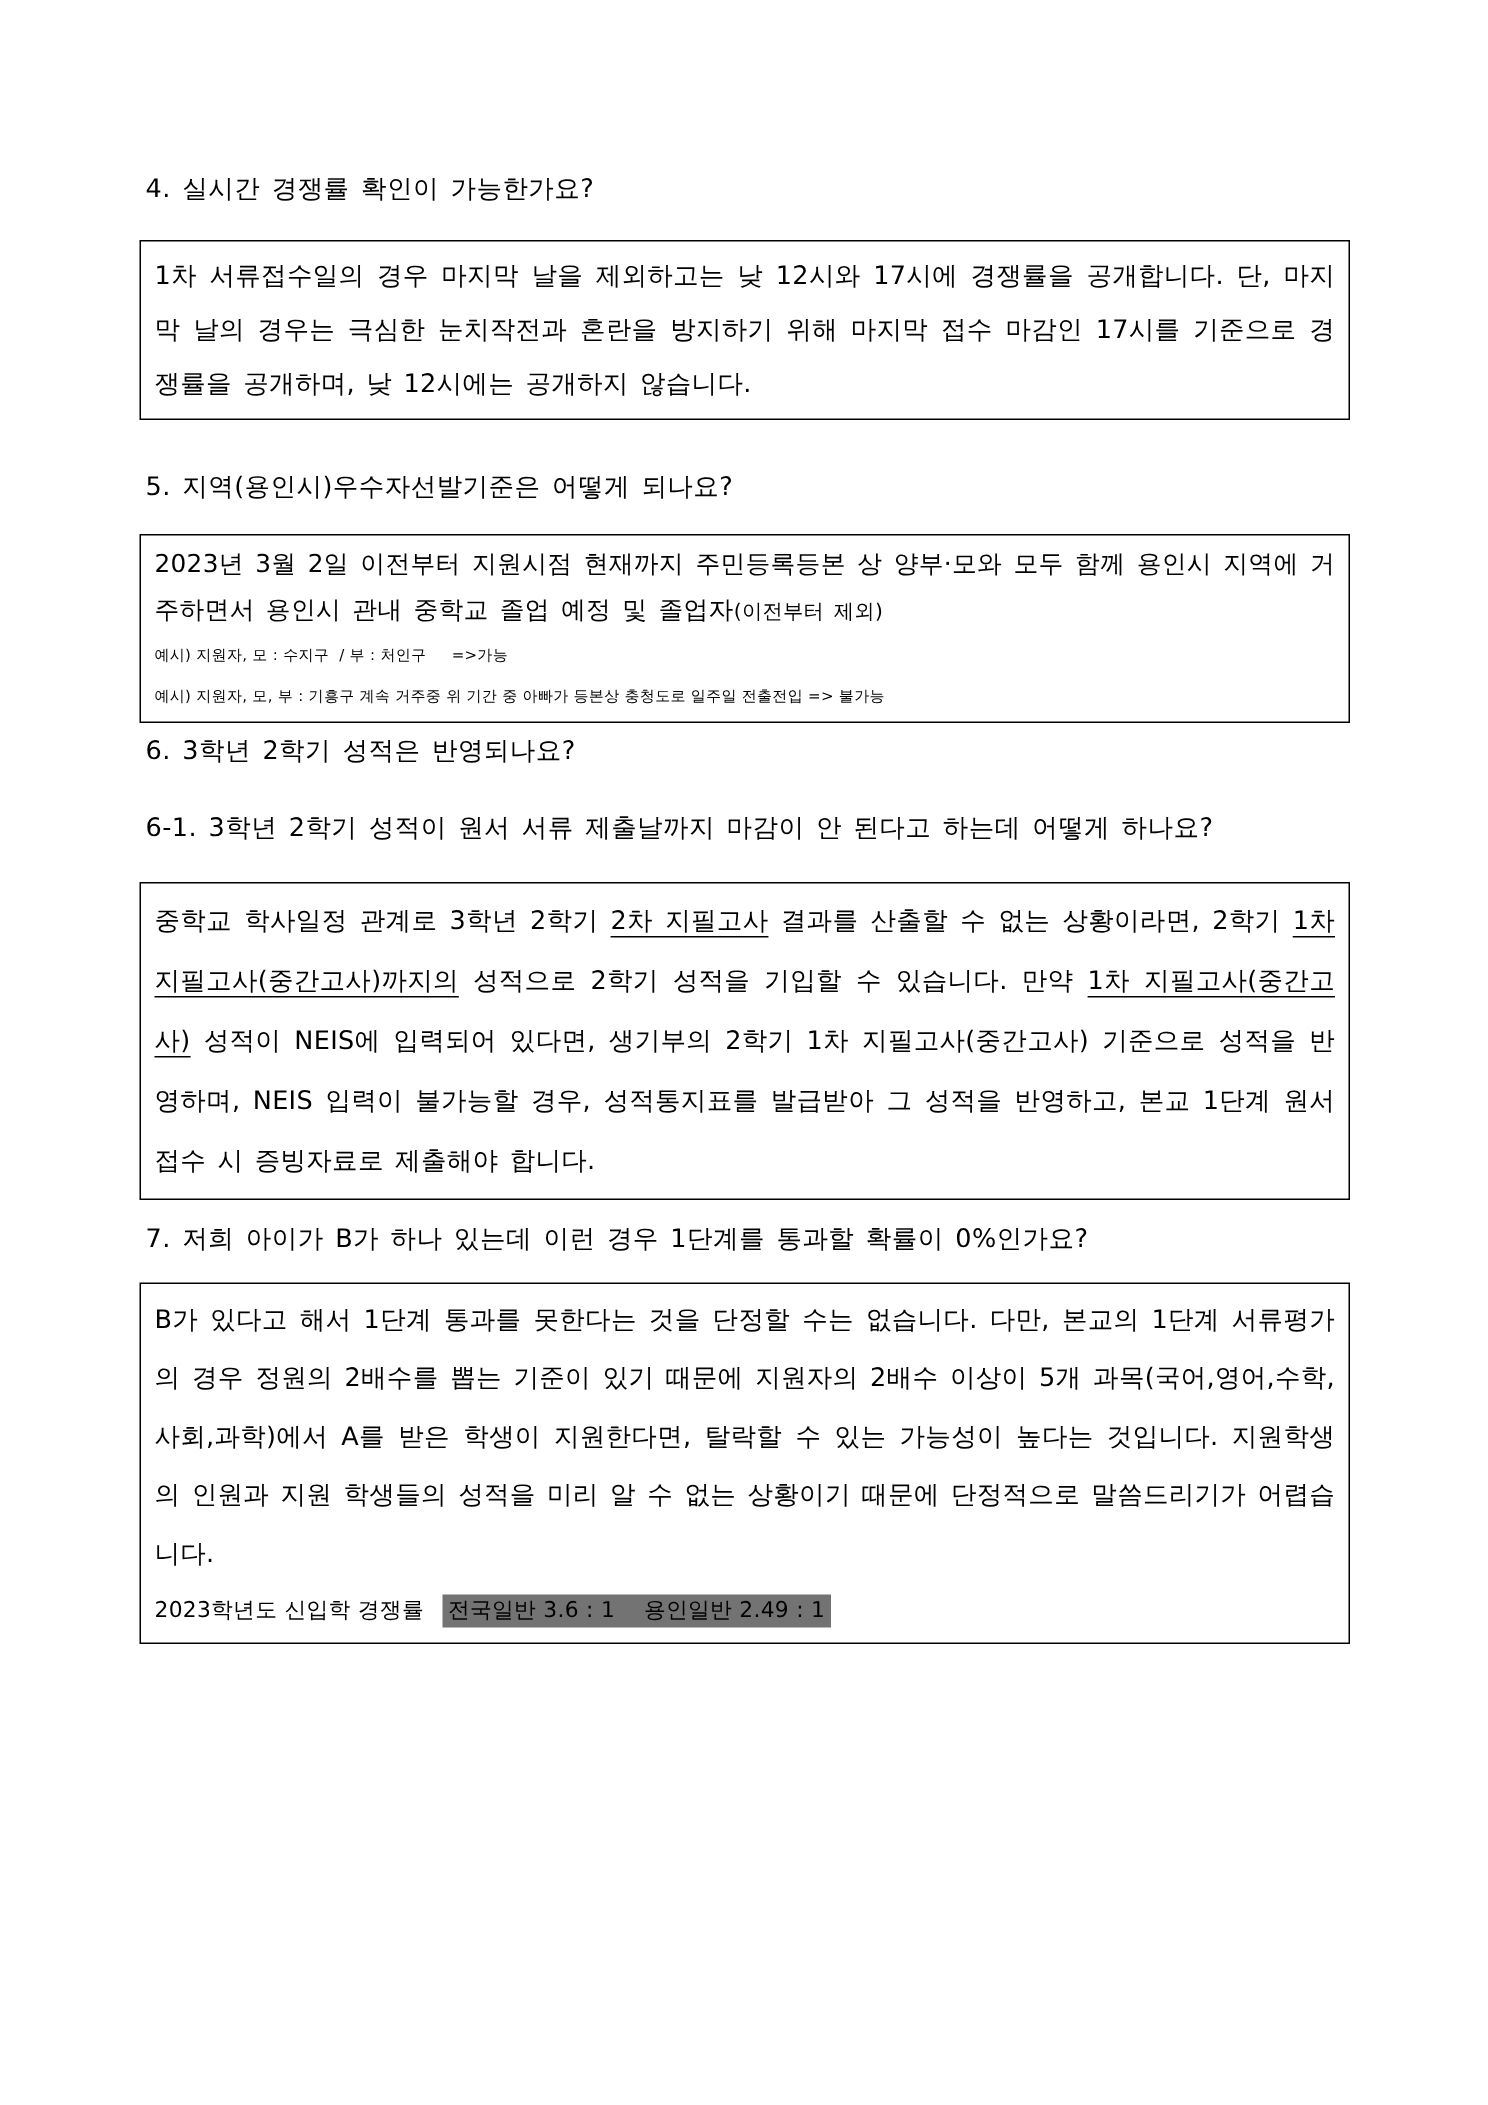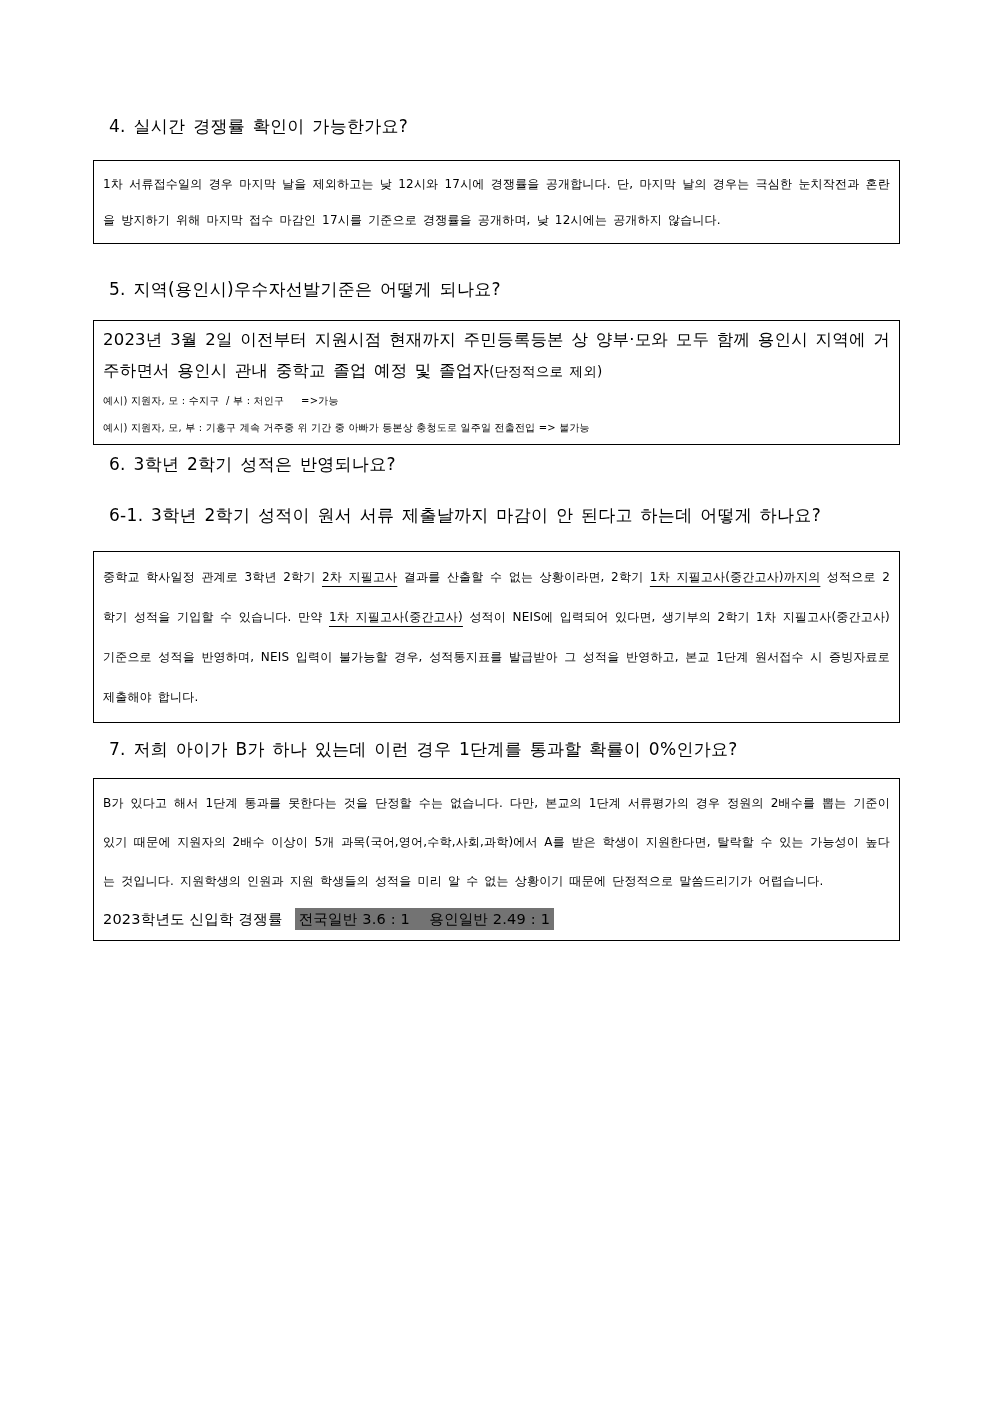--- a/index.html
+++ b/index.html
@@ -11,38 +11,38 @@
     color: #000000;
     font-family: "DejaVu Sans", sans-serif;
     overflow: hidden;
   }
   .page {
     padding: 114px 92px 0 93px;
   }
   .question {
     font-size: 17px;
     font-weight: 400;
-    margin: 0 0 21px 16px;
+    margin: 0 0 21px 4px;
     line-height: 25px;
     letter-spacing: 0.3px;
     text-align: justify;
     word-spacing: 2px;
   }
   .question.two-line {
     line-height: 40px;
     margin-bottom: 16px;
   }
   .answer-box {
     border: 1px solid #000000;
     padding: 5px 9px;
     text-align: justify;
   }
   .answer-text {
     margin: 0;
-    font-size: 12px;
+    font-size: 17px;
     line-height: 36px;
     letter-spacing: 0.2px;
     word-spacing: 2px;
     text-align: justify;
   }
   .sec-4 .answer-box { margin-bottom: 33px; }
   .sec-5 .question { margin-bottom: 18px; }
   .sec-5 .answer-box { margin-bottom: 7px; padding: 3px 9px; }
   .sec-5 .answer-text { line-height: 31px; font-size: 16.5px; }
   .sec-6 .question { margin-bottom: 18px; }
@@ -87,21 +87,21 @@
   <section class="sec-4">
     <h2 class="question">4. 실시간 경쟁률 확인이 가능한가요?</h2>
     <div class="answer-box">
       <p class="answer-text">1차 서류접수일의 경우 마지막 날을 제외하고는 낮 12시와 17시에 경쟁률을 공개합니다. 단, 마지막 날의 경우는 극심한 눈치작전과 혼란을 방지하기 위해 마지막 접수 마감인 17시를 기준으로 경쟁률을 공개하며, 낮 12시에는 공개하지 않습니다.</p>
     </div>
   </section>
 
   <section class="sec-5">
     <h2 class="question">5. 지역(용인시)우수자선발기준은 어떻게 되나요?</h2>
     <div class="answer-box">
-      <p class="answer-text"><span>2023년 3월 2일 이전부터 지원시점 현재까지 주민등록등본 상 양부·모와 모두 함께 용인시 지역에 거주하면서 용인시 관내 중학교 졸업 예정 및 졸업자</span><span class="small-note">(단정적으로 제외)</span></p>
+      <p class="answer-text"><span>2023년 3월 2일 이전부터 지원시점 현재까지 주민등록등본 상 양부·모와 모두 함께 용인시 지역에 거주하면서 용인시 관내 중학교 졸업 예정 및 졸업자</span><span class="small-note">(이전부터 제외)</span></p>
       <p class="example">예시) 지원자, 모 : 수지구  / 부 : 처인구     =&gt;가능</p>
       <p class="example">예시) 지원자, 모, 부 : 기흥구 계속 거주중 위 기간 중 아빠가 등본상 충청도로 일주일 전출전입 =&gt; 불가능</p>
     </div>
   </section>
 
   <section class="sec-6">
     <h2 class="question">6. 3학년 2학기 성적은 반영되나요?</h2>
   </section>
 
   <section class="sec-6-1">

